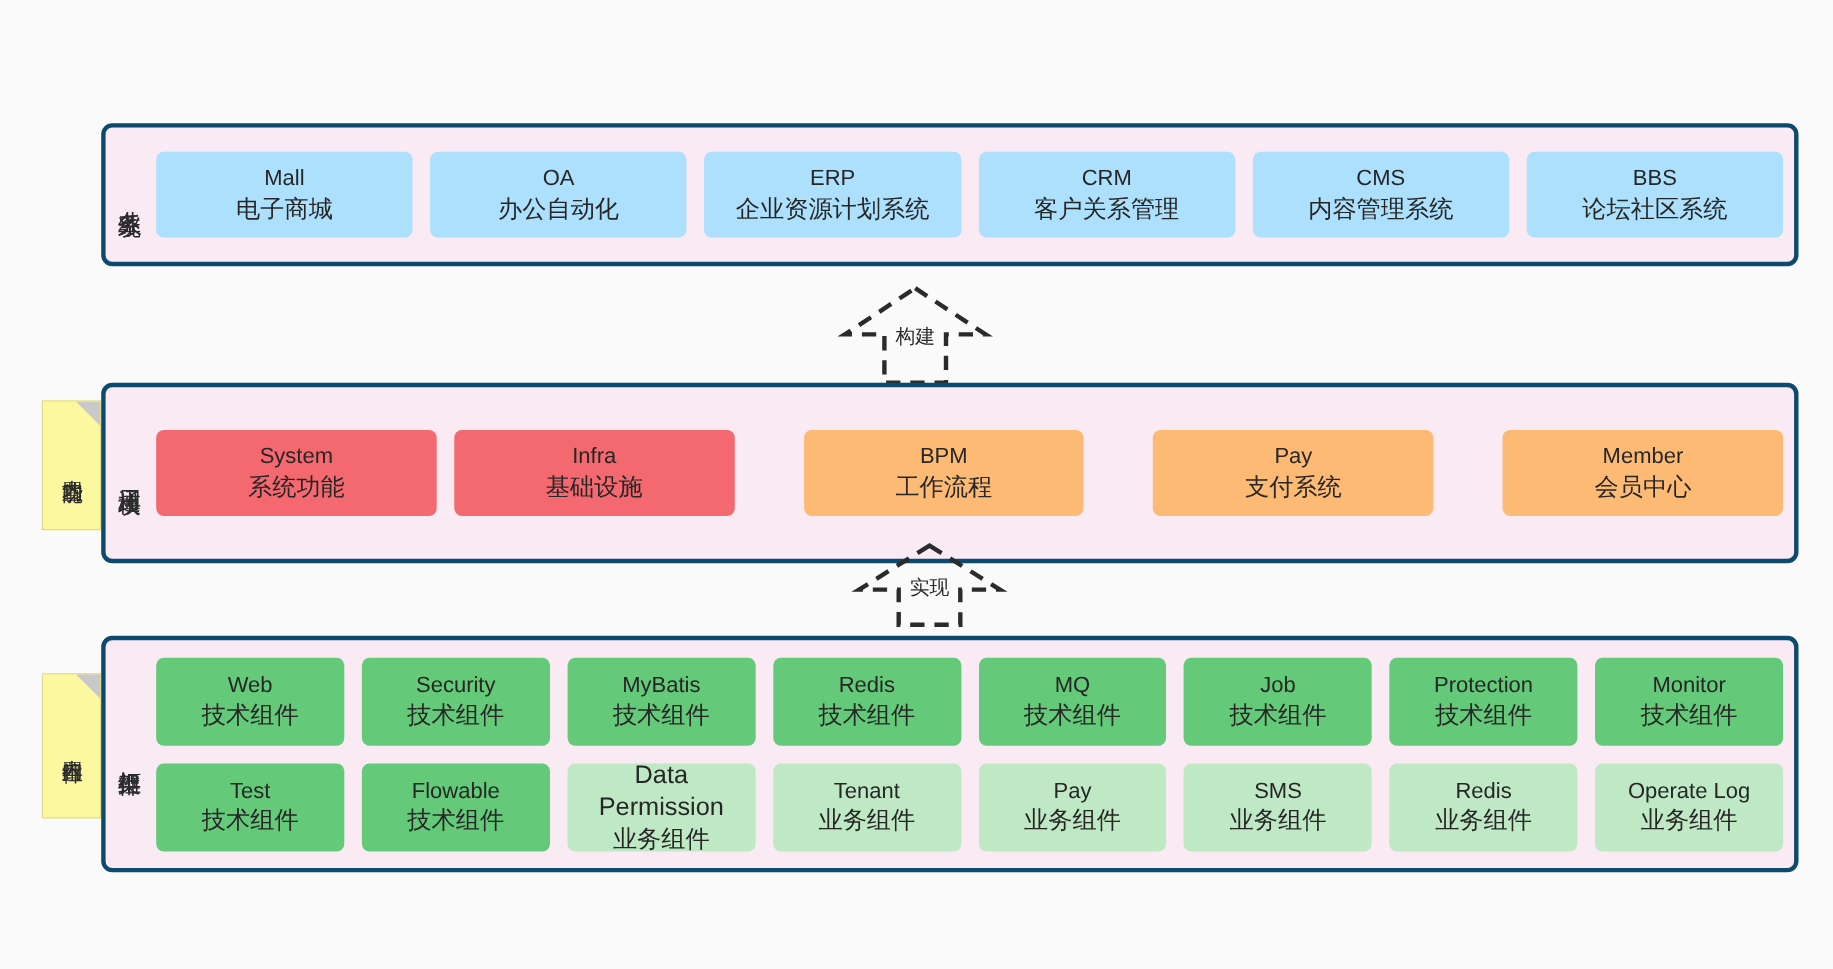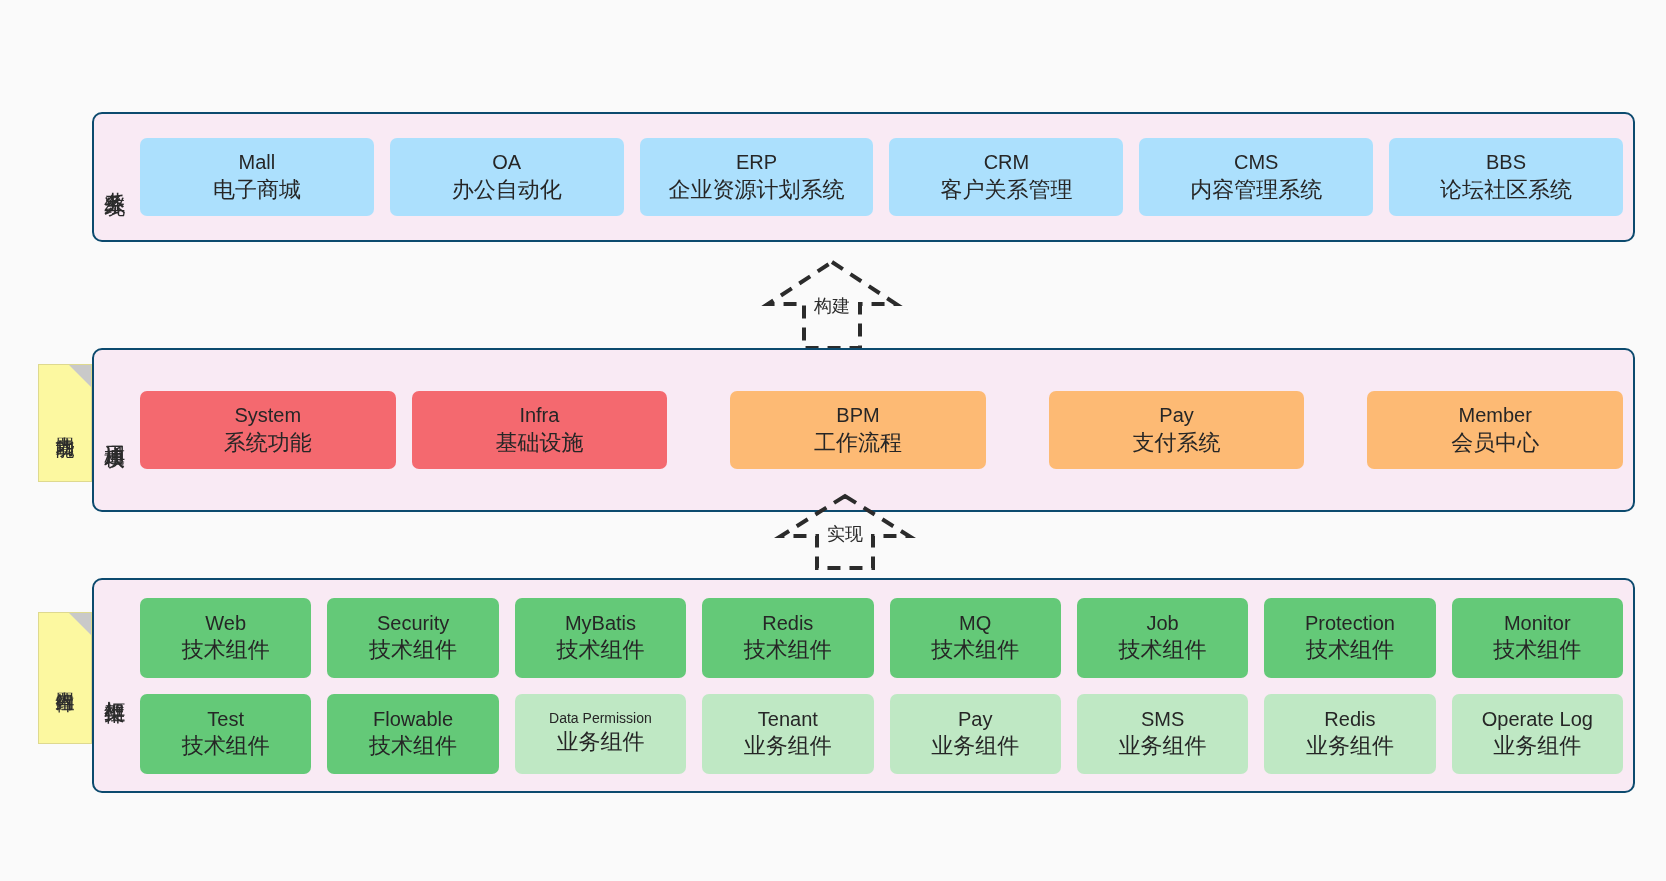--- a/index.html
+++ b/index.html
@@ -10,21 +10,21 @@
     color:#333;
     overflow:hidden;
     position:relative;
   }
   #stage{position:absolute;left:0;top:0;width:1666px;height:881px;}
 
   
   .layer{
     position:absolute;
     background:#f9eaf4;
-    border:2px solid #0c4a6e;
+    border:4px solid #0c4a6e;
     border-radius:10px;
     box-sizing:border-box;
     display:flex;
     align-items:stretch;
   }
   .layer-title{
     width:42px;
     flex:0 0 42px;
     display:flex;
     align-items:center;
@@ -60,21 +60,21 @@
     flex-direction:column;
     align-items:center;
     justify-content:center;
     text-align:center;
     box-sizing:border-box;
     padding:4px 6px;
     line-height:1.28;
   }
   .box .t1{font-size:20px;color:#262626;}
   .box .t2{font-size:22px;color:#262626;}
-  .box.three-line .t1{font-size:14px;}
+  .box.three-line .t1{font-size:23px;}
 
   .c-blue   {background:#ace0fd;}
   .c-red    {background:#f4696f;}
   .c-pink   {background:#fdba74;margin-left:47px;}
   .c-green  {background:#64c978;}
   .c-lgreen {background:#bfe8c4;}
 
   
   #layer1{left:92px;  top:112px; width:1543px; height:130px;}
   #layer1 .box{height:78px;}

